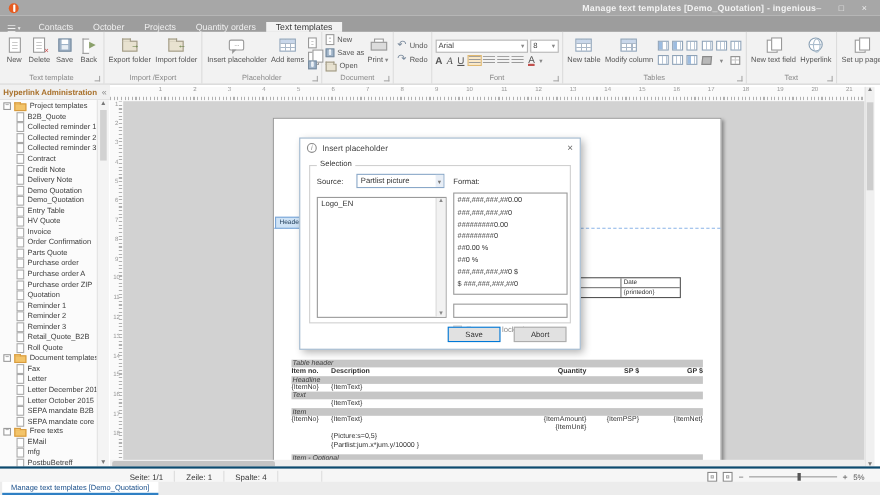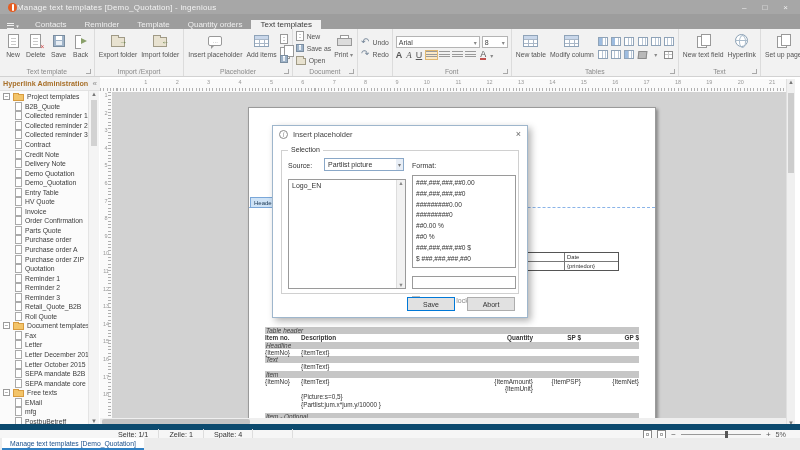--- a/index.html
+++ b/index.html
@@ -2,21 +2,21 @@
 <html><head>
 <meta charset="utf-8">
 <style>
   * { margin:0; padding:0; box-sizing:border-box; }
   html,body { width:800px; height:450px; overflow:hidden; font-family:"Liberation Sans", sans-serif; background:#fff; position:relative; }
 
   
   .titlebar{position:absolute;top:0;left:0;right:0;height:14px;background:#a7a7a7;display:flex;align-items:center;color:#f2f2f2;font-size:8px;}
   .logo{width:9px;height:9px;border-radius:50%;background:#e65c20;margin-left:8px;position:relative;}
   .logo::after{content:"";position:absolute;left:4px;top:1px;width:2px;height:7px;background:#fff;border-radius:1px;}
-  .titletext{flex:1;text-align:left;letter-spacing:.2px;}
+  .titletext{flex:1;text-align:right;letter-spacing:.2px;font-weight:bold;}
   .winbtns{display:flex;gap:16px;margin-right:12px;font-size:8px;color:#f0f0f0;}
 
   
   .tabbar{position:absolute;top:14px;left:0;right:0;height:15px;background:#9d9d9d;display:flex;align-items:flex-end;color:#efefef;font-size:8px;}
   .menubtn{width:26px;display:flex;align-items:center;justify-content:center;gap:2px;color:#f0f0f0;}
   .menubtn .grid{width:7px;height:6px;background:
      repeating-linear-gradient(#f0f0f0 0 1px,transparent 1px 2.5px);}
   .tab{padding:0 9px;display:flex;align-items:center;}
   .tab.active{background:#f2f2f2;color:#3a3a3a;margin-top:20px;}
   .tabright{margin-left:auto;display:flex;align-items:center;gap:5px;padding-right:8px;}
@@ -153,21 +153,21 @@
   .listL .sb .dn{position:absolute;bottom:0;left:0;right:0;}
   .listR{position:absolute;left:130px;top:24px;width:104px;height:93px;border:1px solid #9a9a9a;background:#fff;padding:2px 3px;line-height:10.8px;font-size:6.6px;overflow:hidden;}
   .inputR{position:absolute;left:130px;top:125px;width:104px;height:13px;border:1px solid #9a9a9a;background:#fff;font-size:7px;padding:0 2px;}
   .chkrow{position:absolute;left:130px;top:145px;display:flex;align-items:center;gap:4px;color:#8a8a8a;}
   .chkbox{width:8px;height:8px;border:1px solid #bcbcbc;background:#f4f4f4;color:#9a9a9a;font-size:7px;line-height:7px;text-align:center;}
   .dlgbtns{position:absolute;right:12px;bottom:6px;display:flex;gap:12px;}
   .btn{width:48px;height:14px;background:#e1e1e1;border:1px solid #adadad;display:flex;align-items:center;justify-content:center;font-size:7px;color:#333;}
   .btn.primary{border:1px solid #0078d7;}
 
   
-  .statusbar{position:absolute;left:0;right:0;bottom:12px;height:14px;background:#f6f6f6;border-top:6px solid #0c4a6e;display:flex;align-items:center;font-size:7.2px;color:#333;}
+  .statusbar{position:absolute;left:0;right:0;bottom:12px;height:14px;background:#f6f6f6;border-top:2px solid #0c4a6e;display:flex;align-items:flex-end;font-size:7.2px;color:#333;}
   .statusbar .f{padding:0 10px;border-right:1px solid #ddd;height:10px;display:flex;align-items:center;}
   .statusbar .f.first{margin-left:108px;}
   .zoomctl{margin-left:auto;display:flex;align-items:center;gap:5px;margin-right:14px;color:#555;}
   .fitico{width:9px;height:9px;border:1px solid #888;background:#fff;position:relative;}
   .fitico::after{content:"";position:absolute;left:2px;top:2px;right:2px;bottom:2px;border:1px solid #aaa;}
   .ztrack{width:80px;height:1px;background:#999;position:relative;}
   .zthumb{position:absolute;left:44px;top:-3px;width:3px;height:7px;background:#555;}
   .zminus,.zplus{font-size:8px;color:#555;}
   .taskbar{position:absolute;left:0;right:0;bottom:0;height:12px;background:#ececec;display:flex;align-items:stretch;}
   .doctab{background:#fff;border-bottom:2px solid #2f80c4;color:#1a4f8a;font-size:6.8px;display:flex;align-items:center;padding:0 8px;margin-left:2px;}
@@ -184,22 +184,22 @@
     <span>×</span>
   </div>
 </div>
 
 <div class="tabbar">
   <div class="menubtn">
     <span class="grid"></span>
     <span style="font-size:5px">▾</span>
   </div>
   <div class="tab">Contacts</div>
-  <div class="tab">Reminder</div>
-  <div class="tab">Template</div>
+  <div class="tab">October</div>
+  <div class="tab">Projects</div>
   <div class="tab">Quantity orders</div>
   <div class="tab active">Text templates</div>
 </div>
 
 <div class="ribbon">
 
   <div class="rgroup">
     <div class="rgc">
       <div class="lbtn">
         <span class="icw">

